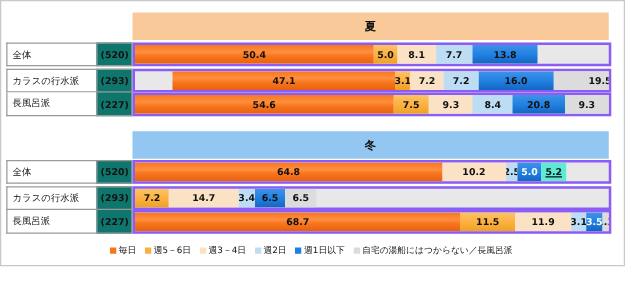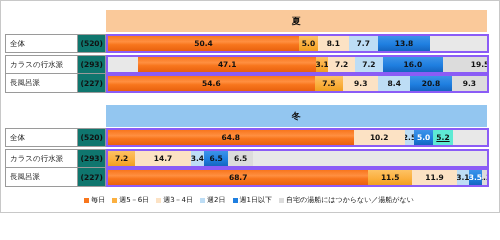--- a/index.html
+++ b/index.html
@@ -315,17 +315,17 @@
       <span class="legend-item">
         <span class="legend-swatch" style="background: rgb(189, 221, 245);"></span>
         <span>週2日</span>
       </span>
       <span class="legend-item">
         <span class="legend-swatch" style="background: rgb(31, 127, 224);"></span>
         <span>週1日以下</span>
       </span>
       <span class="legend-item">
         <span class="legend-swatch" style="background: rgb(220, 220, 220);"></span>
-        <span>自宅の湯船にはつからない／湯船がない</span>
+        <span>自宅の湯船にはつからない／長風呂派</span>
       </span>
     </div>
 
 </div>
 
 </body></html>

